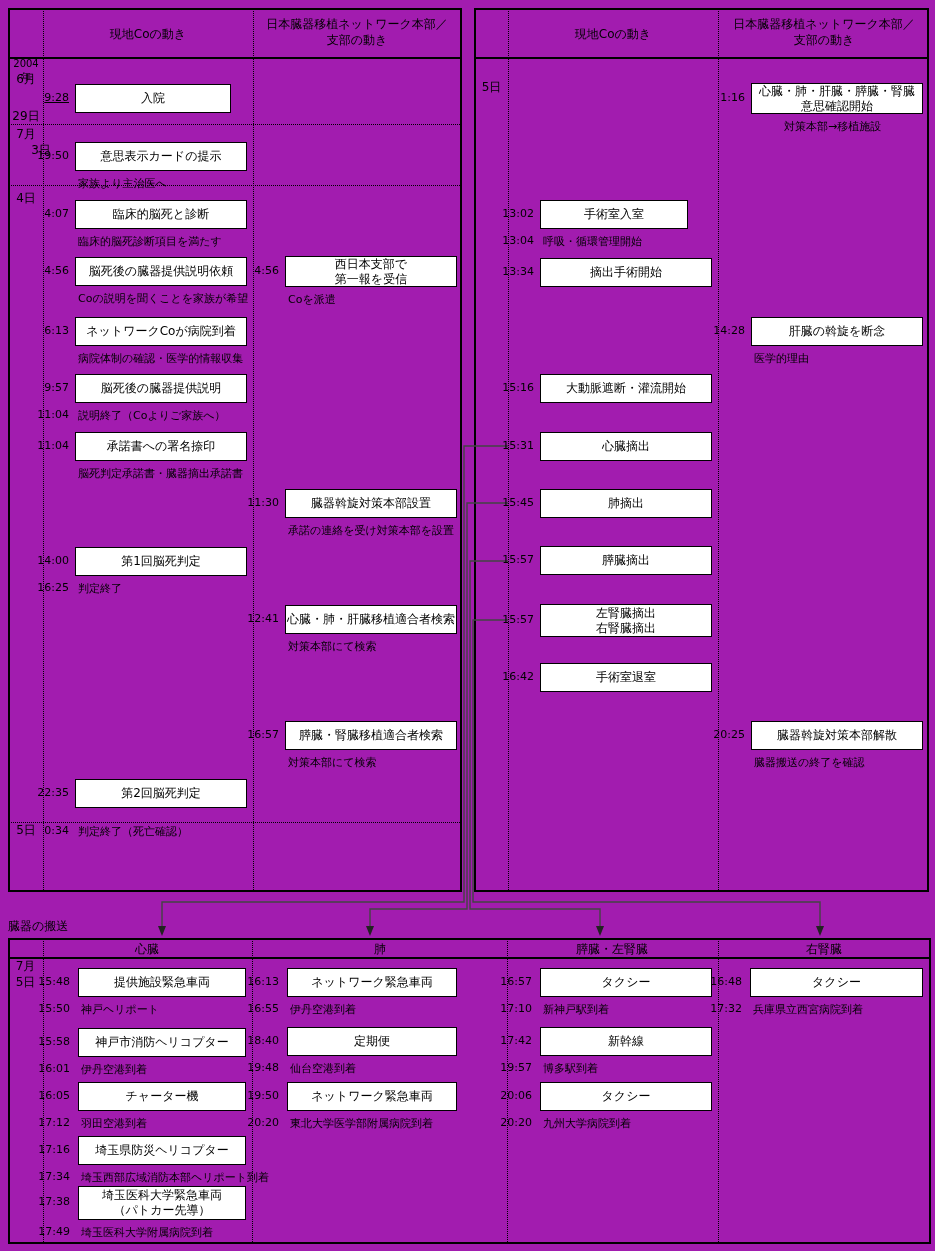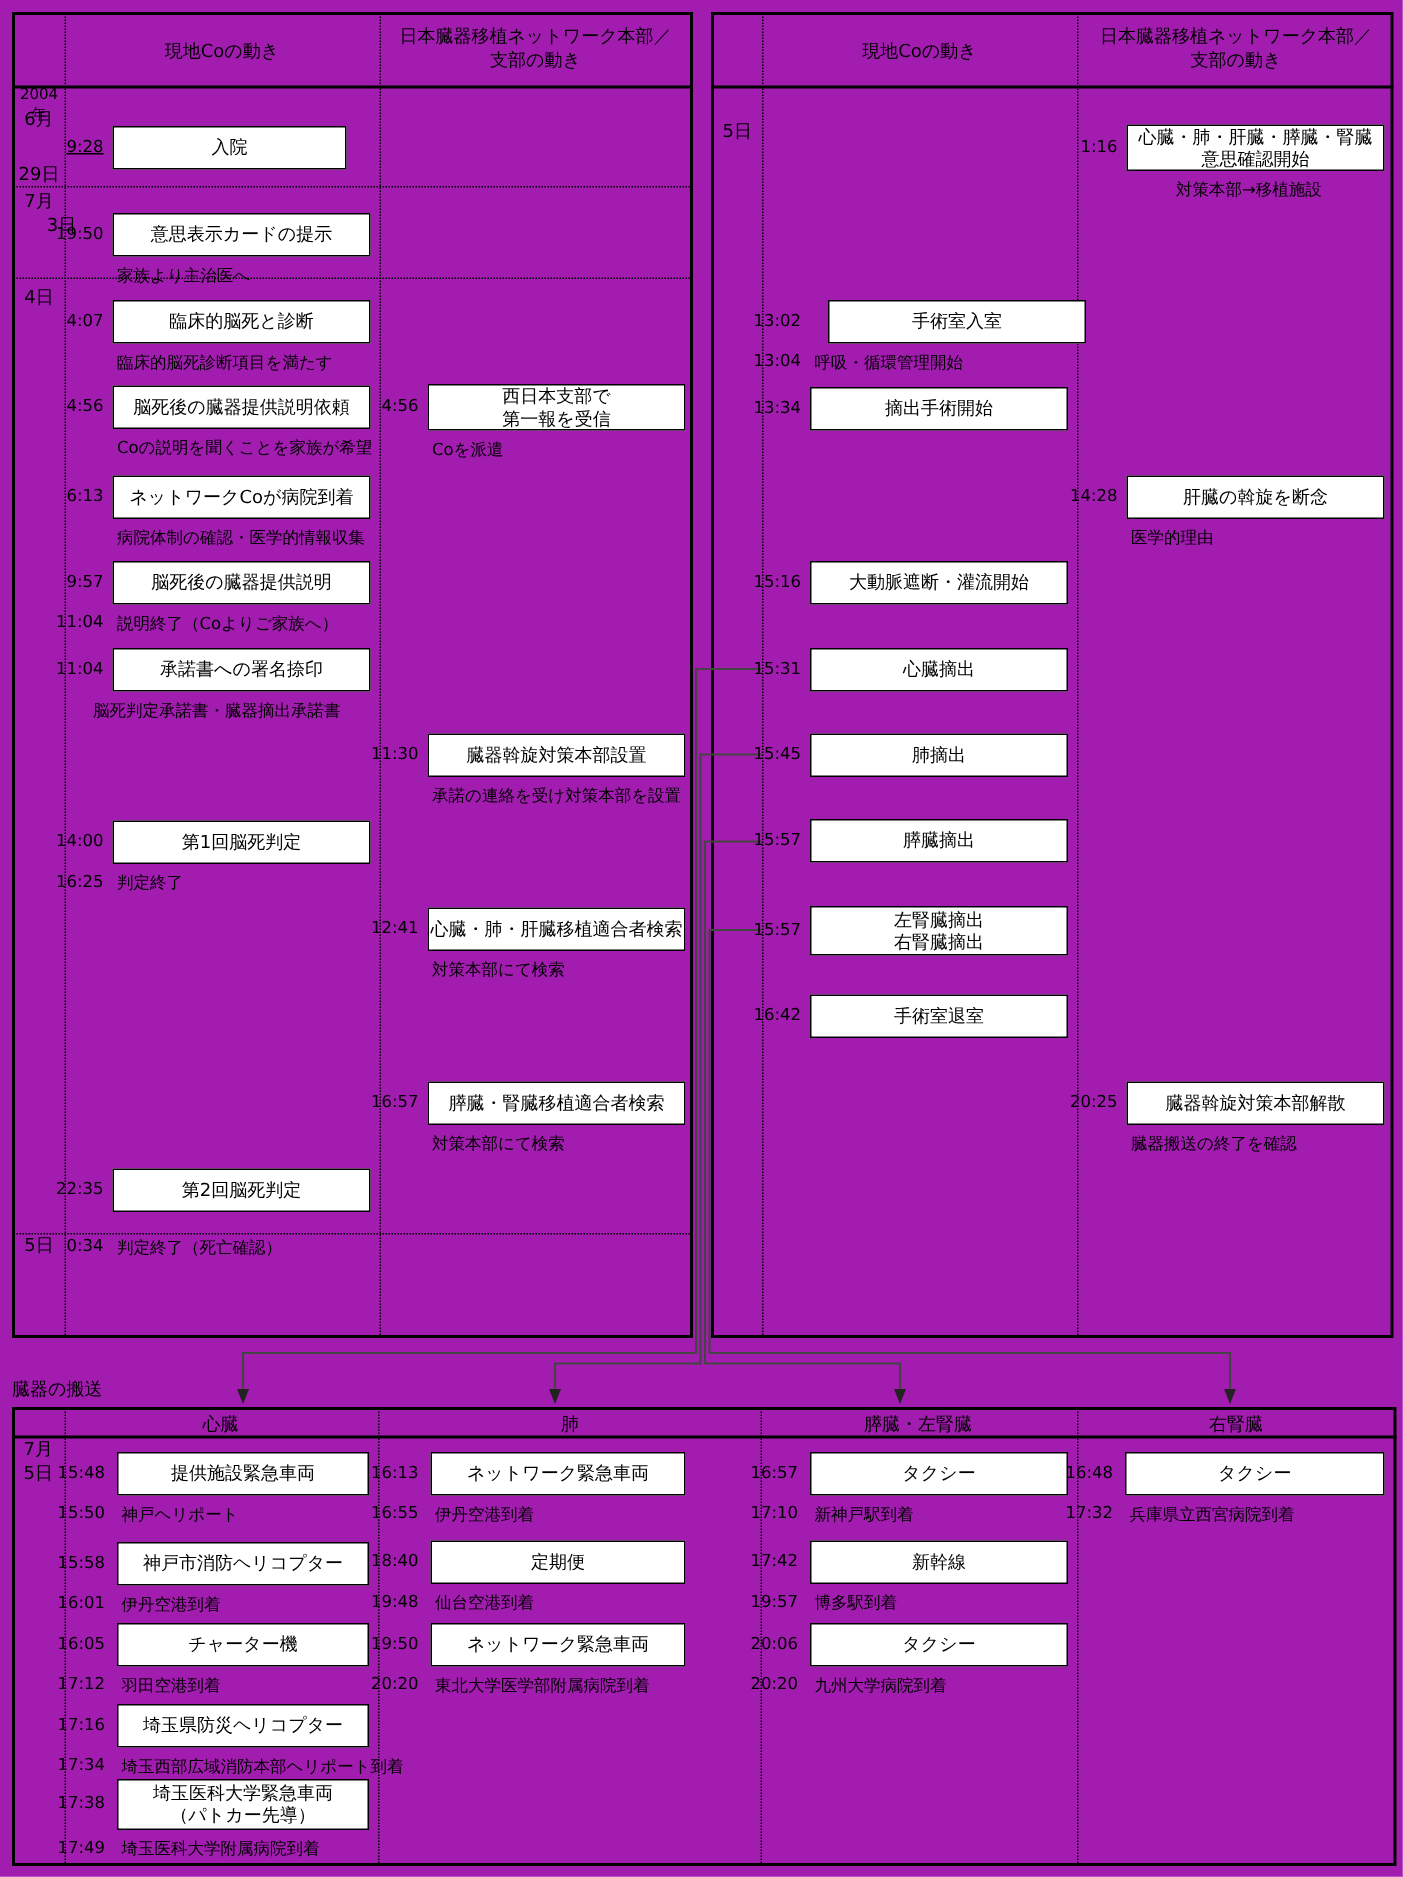--- a/index.html
+++ b/index.html
@@ -84,21 +84,21 @@
     <div class="note" style="left: 288px; top: 292px;">Coを派遣</div>
     <div class="box" style="left: 75px; top: 317px; width: 172px; height: 29px;">ネットワークCoが病院到着</div>
     <div class="time" style="left: 25px; top: 323.5px; width: 44px;">6:13</div>
     <div class="note" style="left: 78px; top: 351px;">病院体制の確認・医学的情報収集</div>
     <div class="box" style="left: 75px; top: 374px; width: 172px; height: 29px;">脳死後の臓器提供説明</div>
     <div class="time" style="left: 25px; top: 380.5px; width: 44px;">9:57</div>
     <div class="time" style="left: 25px; top: 408px; width: 44px;">11:04</div>
     <div class="note" style="left: 78px; top: 408px;">説明終了（Coよりご家族へ）</div>
     <div class="box" style="left: 75px; top: 432px; width: 172px; height: 29px;">承諾書への署名捺印</div>
     <div class="time" style="left: 25px; top: 438.5px; width: 44px;">11:04</div>
-    <div class="note" style="left: 62px; top: 466px; text-align: right;">脳死判定承諾書・臓器摘出承諾書</div>
+    <div class="note" style="left: 78px; top: 466px; text-align: right;">脳死判定承諾書・臓器摘出承諾書</div>
     <div class="box" style="left: 285px; top: 489px; width: 172px; height: 29px;">臓器斡旋対策本部設置</div>
     <div class="time" style="left: 235px; top: 495.5px; width: 44px;">11:30</div>
     <div class="note" style="left: 288px; top: 523px;">承諾の連絡を受け対策本部を設置</div>
     <div class="box" style="left: 75px; top: 547px; width: 172px; height: 29px;">第1回脳死判定</div>
     <div class="time" style="left: 25px; top: 553.5px; width: 44px;">14:00</div>
     <div class="time" style="left: 25px; top: 581px; width: 44px;">16:25</div>
     <div class="note" style="left: 78px; top: 581px;">判定終了</div>
     <div class="box" style="left: 285px; top: 605px; width: 172px; height: 29px;">心臓・肺・肝臓移植適合者検索</div>
     <div class="time" style="left: 235px; top: 611.5px; width: 44px;">12:41</div>
     <div class="note" style="left: 288px; top: 639px;">対策本部にて検索</div>
@@ -110,21 +110,21 @@
     <div class="time" style="left: 25px; top: 824px; width: 44px;">0:34</div>
     <div class="note" style="left: 78px; top: 824px;">判定終了（死亡確認）</div>
     <div class="vsep" style="left: 508px; top: 8px; height: 884px;"></div>
     <div class="vsep" style="left: 718px; top: 8px; height: 884px;"></div>
     <div class="hsolid" style="left: 474px; top: 57px; width: 455px;"></div>
     <div class="date" style="left: 476px; top: 80px; width: 31px;">5日</div>
     <div class="box" style="left: 751px; top: 83px; width: 172px; height: 31px;">心臓・肺・肝臓・膵臓・腎臓
 意思確認開始</div>
     <div class="time" style="left: 701px; top: 90.5px; width: 44px;">1:16</div>
     <div class="note" style="left: 754px; top: 119px; margin-left: 30px;">対策本部→移植施設</div>
-    <div class="box" style="left: 540px; top: 200px; width: 172px; height: 29px; margin-left: 12px;">手術室入室</div>
+    <div class="box" style="left: 540px; top: 200px; width: 148px; height: 29px;">手術室入室</div>
     <div class="time" style="left: 490px; top: 206.5px; width: 44px;">13:02</div>
     <div class="time" style="left: 490px; top: 234px; width: 44px;">13:04</div>
     <div class="note" style="left: 543px; top: 234px;">呼吸・循環管理開始</div>
     <div class="box" style="left: 540px; top: 258px; width: 172px; height: 29px;">摘出手術開始</div>
     <div class="time" style="left: 490px; top: 264.5px; width: 44px;">13:34</div>
     <div class="box" style="left: 751px; top: 317px; width: 172px; height: 29px;">肝臓の斡旋を断念</div>
     <div class="time" style="left: 701px; top: 323.5px; width: 44px;">14:28</div>
     <div class="note" style="left: 754px; top: 351px;">医学的理由</div>
     <div class="box" style="left: 540px; top: 374px; width: 172px; height: 29px;">大動脈遮断・灌流開始</div>
     <div class="time" style="left: 490px; top: 380.5px; width: 44px;">15:16</div>

